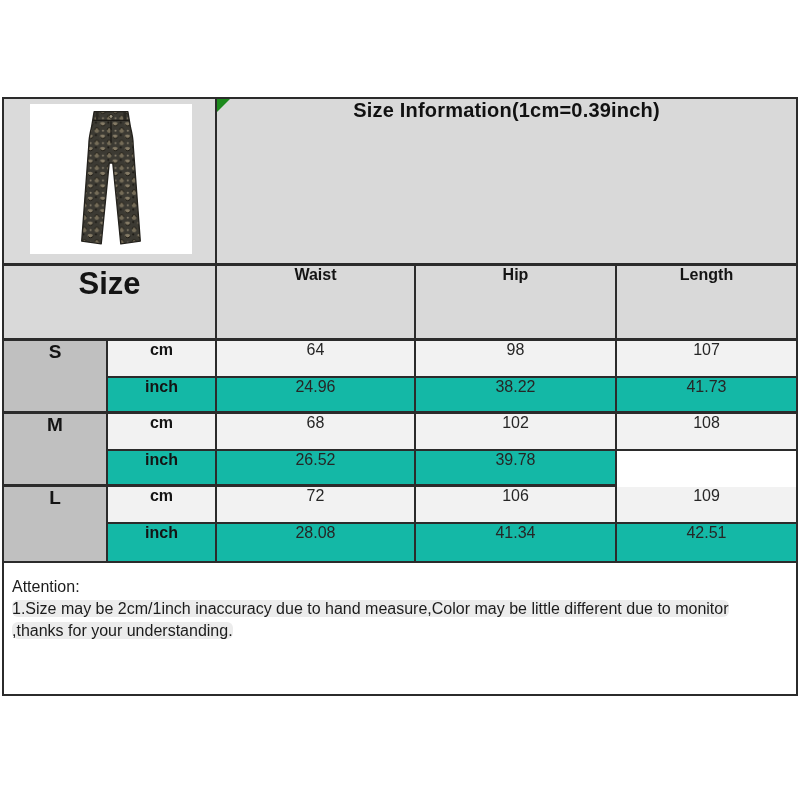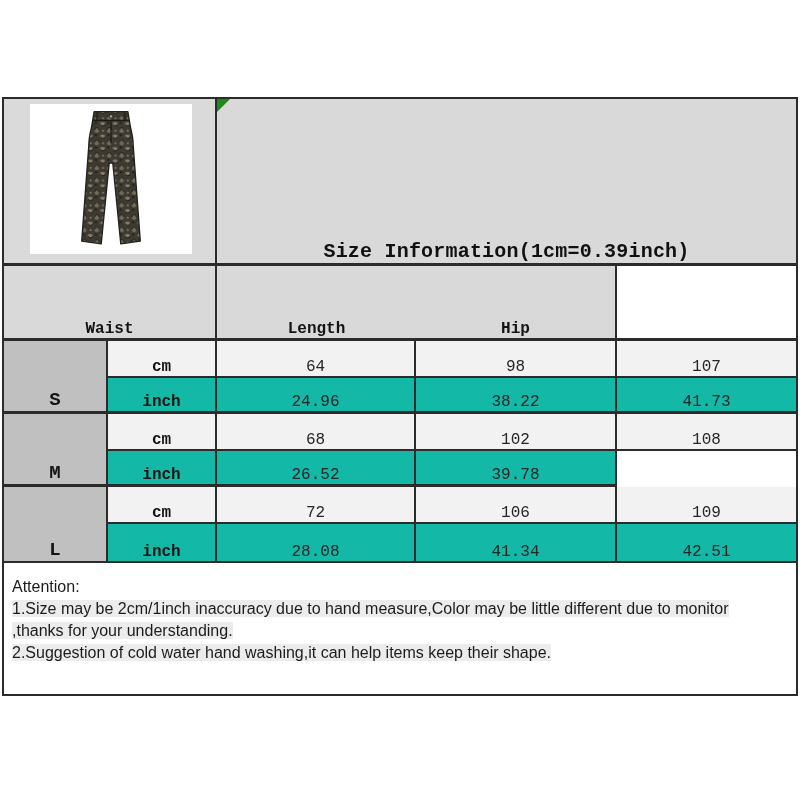--- a/index.html
+++ b/index.html
@@ -17,24 +17,23 @@
     width: 796px;
   }
 
   .sheet-table {
     border: 2px solid #2b2b2b;
     background: #ffffff;
   }
 
   .cell {
     display: flex;
-    align-items: flex-end;
+    align-items: flex-start;
     justify-content: center;
     overflow: hidden;
-    font-family: Liberation Mono, monospace;
   }
 
   
   .trow {
     display: grid;
     grid-template-columns: 213px 1fr;
     height: 164px;
   }
   .img-cell {
     position: relative;
@@ -112,21 +111,21 @@
   .attention {
     border: 2px solid #2b2b2b;
     border-top: none;
     background: #ffffff;
     height: 133px;
     padding: 13px 8px;
     font-size: 16px;
     line-height: 22px;
     color: #1c1c1c;
   }
-  .attention .hl { background: #ececec; }
+  .attention .hl { background: #ececec; border-radius: 6px; }
 </style>
 </head>
 <body>
 
 <div class="sheet">
   <div class="sheet-table">
 
     <div class="trow">
       <div class="cell img-cell">
         <div class="img-box">
@@ -156,23 +155,24 @@
           </svg>
         </div>
       </div>
       <div class="cell title-cell">
         <i class="corner-marker"></i>
         <span>Size Information(1cm=0.39inch)</span>
       </div>
     </div>
 
     <div class="hrow">
+      <div class="cell size-head">Size</div>
       <div class="cell col-head">Waist</div>
+      <div class="cell col-head">Hip</div>
       <div class="cell col-head last">Length</div>
-      <div class="cell col-head">Hip</div>
     </div>
 
     <div class="tbody">
 
       <div class="cell size-label">S</div>
       <div class="cell unit cmrow">cm</div>
       <div class="cell val cmrow">64</div>
       <div class="cell val cmrow">98</div>
       <div class="cell val cmrow lastcol">107</div>
       <div class="cell unit inchrow">inch</div>
@@ -199,15 +199,14 @@
       <div class="cell val inchrow blast">41.34</div>
       <div class="cell val inchrow blast lastcol">42.51</div>
 
     </div>
   </div>
 
   <div class="attention">
     <div>Attention:</div>
     <div><span class="hl">1.Size may be 2cm/1inch inaccuracy due to hand measure,Color may be little different due to monitor</span></div>
     <div><span class="hl">,thanks for your understanding.</span></div>
-    <div><span class="hl">2.Suggestion of cold water hand washing,it can help items keep their shape.</span></div>
   </div>
 </div>
 
 </body></html>

